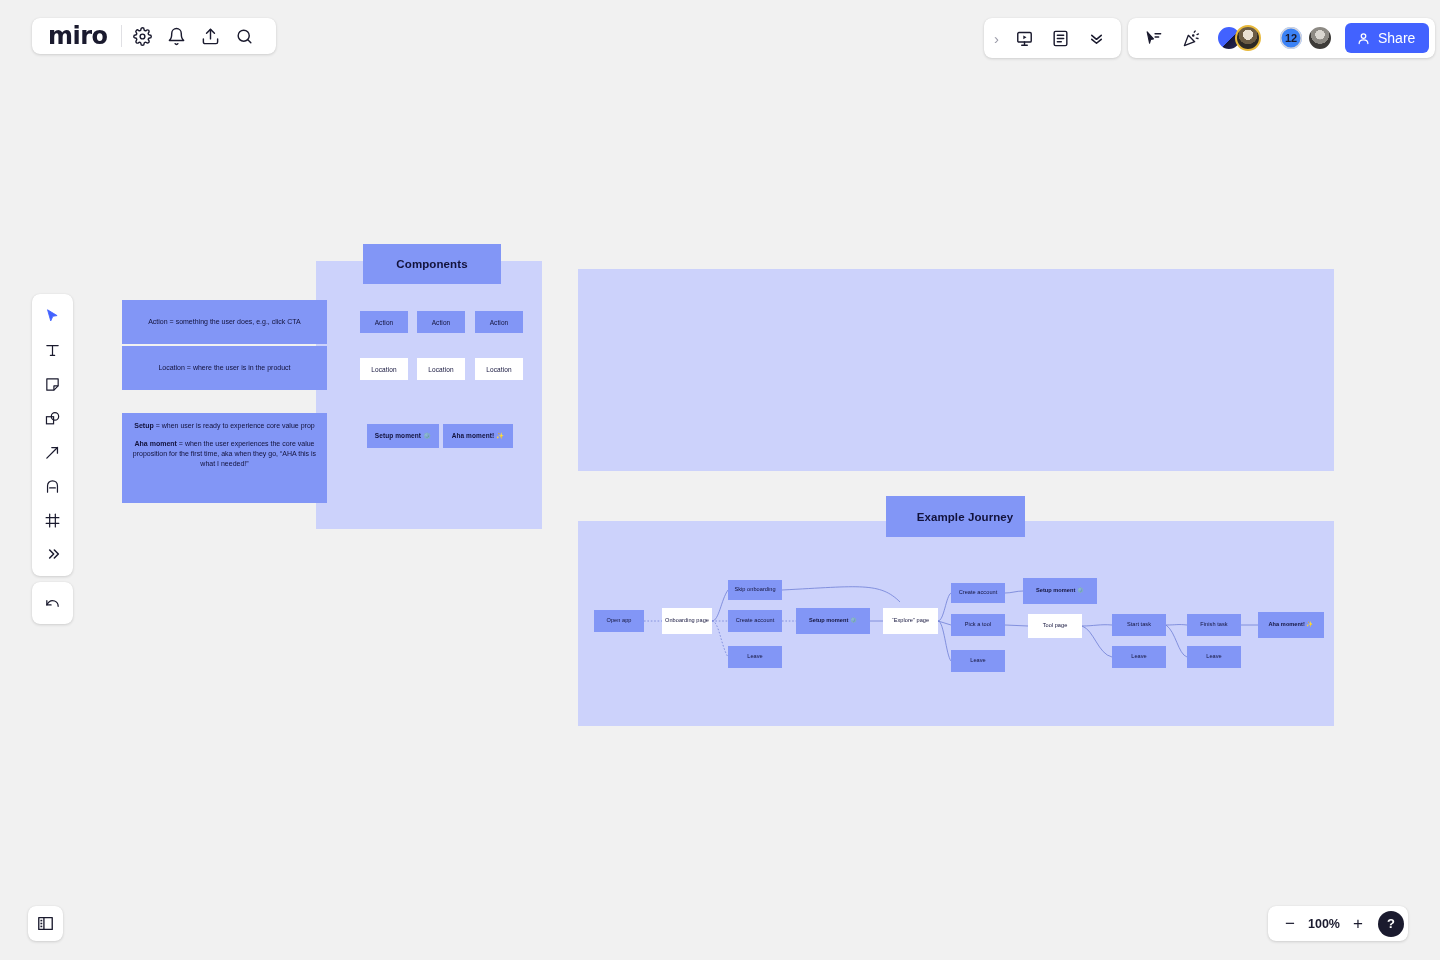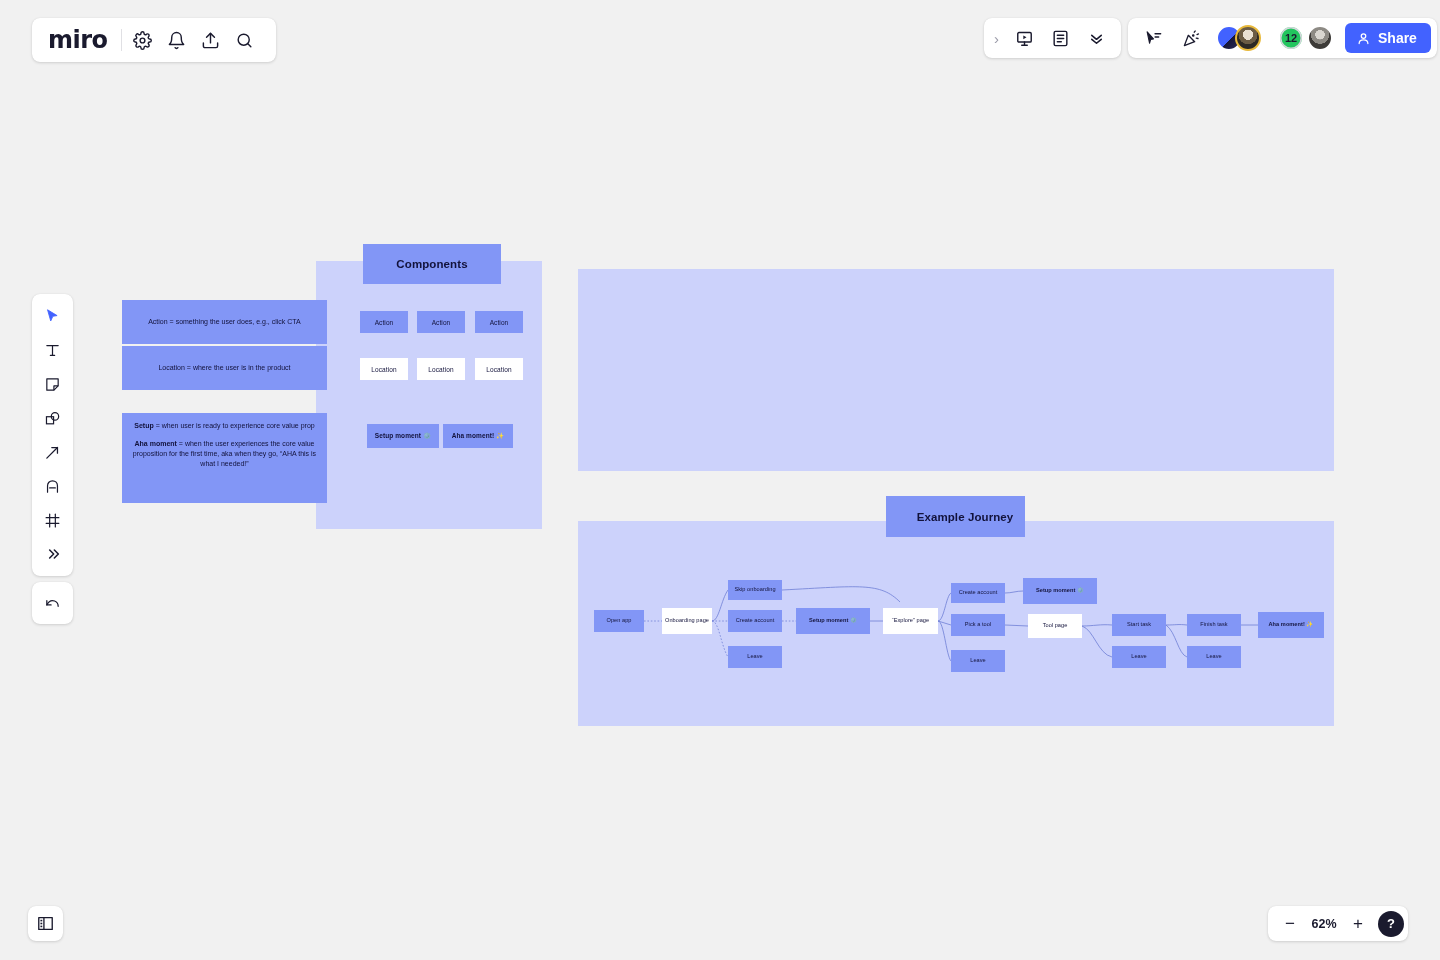--- a/index.html
+++ b/index.html
@@ -12,21 +12,21 @@
   #app { position: relative; width: 1440px; height: 960px; background: #F1F1F1; }
 
   
   .bar {
     position: absolute;
     background: #FFFFFF;
     border-radius: 8px;
     box-shadow: 0 1px 3px rgba(0,0,0,.14), 0 0 1px rgba(0,0,0,.10);
     display: flex; align-items: center;
   }
-  #logo-bar { left: 32px; top: 18px; height: 44px; padding: 0 14px 0 16px; gap: 0; }
+  #logo-bar { left: 32px; top: 18px; height: 36px; padding: 0 14px 0 16px; gap: 0; }
   .miro-logo {
     font-family: "DejaVu Sans", sans-serif;
     font-size: 24px; font-weight: 700; letter-spacing: -0.5px;
     color: #1A1A2E; line-height: 1; padding-right: 13px;
   }
   .divider-v { width: 1px; height: 22px; background: #E0E0E4; margin-right: 4px; }
   .ic-btn {
     width: 34px; height: 34px; display: flex; align-items: center; justify-content: center;
     border-radius: 6px; cursor: pointer; color: #1A1A2E;
   }
@@ -41,27 +41,27 @@
   .av {
     width: 26px; height: 26px; border-radius: 50%;
     display:flex; align-items:center; justify-content:center;
     font-size: 11px; font-weight: 600; color:#1A1A2E;
     border: 2px solid #fff; margin-left: -7px; overflow:hidden;
     background:#ccc;
   }
   .av:first-child { margin-left: 0; }
   .av-blue { background: linear-gradient(135deg,#4262FF 0%, #4262FF 55%, #16163a 56%, #2a2a55 100%); }
   .av-photo { background: radial-gradient(circle at 50% 35%, #e8e0d2 0 28%, #6b5c44 29% 52%, #2e2a24 53% 100%); border-color:#E8B93B; }
-  .av-count { background:#22c55e; border:2px solid #fff; box-shadow: inset 0 0 0 1.5px #D5D5DC; color:#1A1A2E; font-size:11px;margin-left:17px; }
+  .av-count { background:#3b82f6; border:2px solid #fff; box-shadow: inset 0 0 0 1.5px #D5D5DC; color:#1A1A2E; font-size:11px;margin-left:17px; }
   .av-grey { background: radial-gradient(circle at 50% 35%, #d9d6d0 0 26%, #8d8a84 27% 50%, #3d3b38 51% 100%); margin-left: 3px; }
 
   #share-btn {
     background:#4262FF; color:#fff; height:30px; border-radius:6px;
     display:flex; align-items:center; gap:7px; padding:0 14px 0 11px;
-    font-size:14px; font-weight:700; cursor:pointer; margin-left:8px;
+    font-size:14px; font-weight:400; cursor:pointer; margin-left:8px;
   }
 
   
   #tool-bar {
     position:absolute; left: 32px; top: 294px; width: 41px;
     background:#fff; border-radius: 8px; padding: 6px 0;
     box-shadow: 0 1px 3px rgba(0,0,0,.14), 0 0 1px rgba(0,0,0,.10);
     display:flex; flex-direction:column; align-items:center; gap: 2px;
   }
   .tool {
@@ -382,18 +382,18 @@
       <rect x="3.5" y="4.5" width="17" height="15"></rect>
       <line x1="10" y1="4.5" x2="10" y2="19.5"></line>
       <line x1="5.6" y1="8.3" x2="7.9" y2="8.3" stroke-width="2"></line>
       <line x1="5.6" y1="12" x2="7.9" y2="12" stroke-width="2"></line>
       <line x1="5.6" y1="15.7" x2="7.9" y2="15.7" stroke-width="2"></line>
     </svg>
   </div>
 
   <div id="zoom-bar">
     <div class="zm">−</div>
-    <div id="zoom-level">62%</div>
+    <div id="zoom-level">100%</div>
     <div class="zm">+</div>
     <div id="help-btn">?</div>
   </div>
 
 </div>
 
 </body></html>

